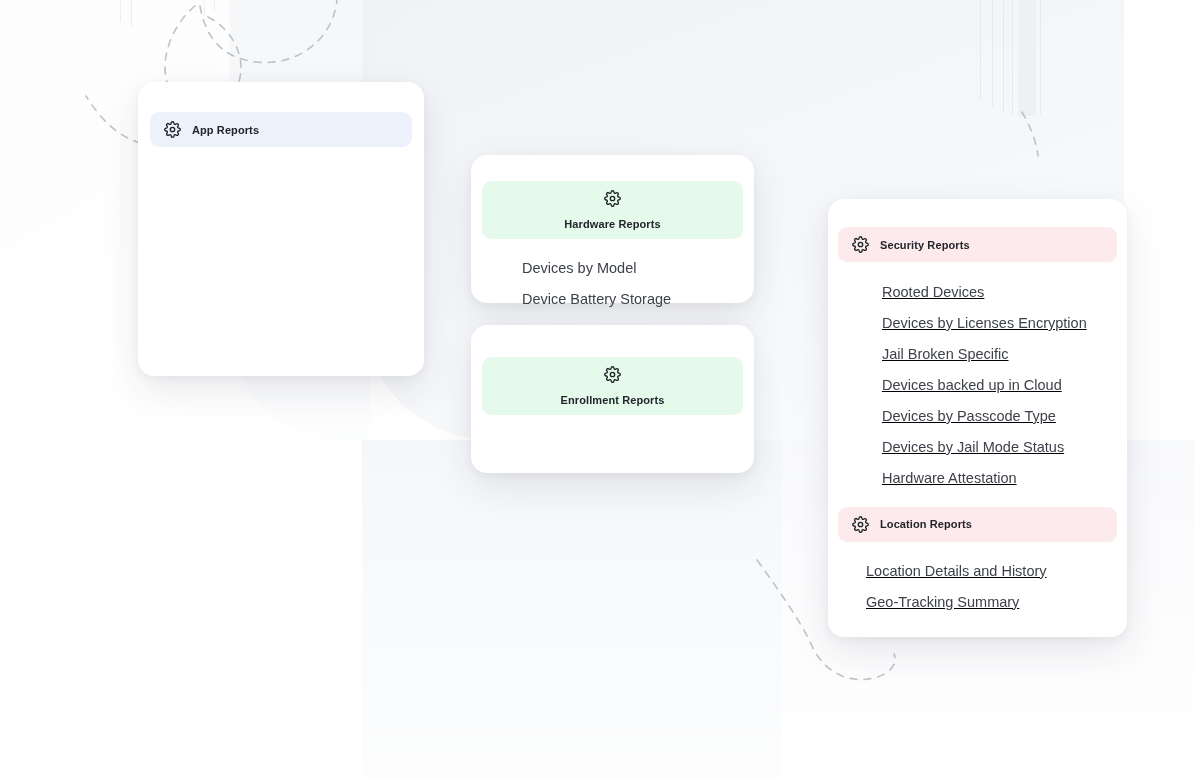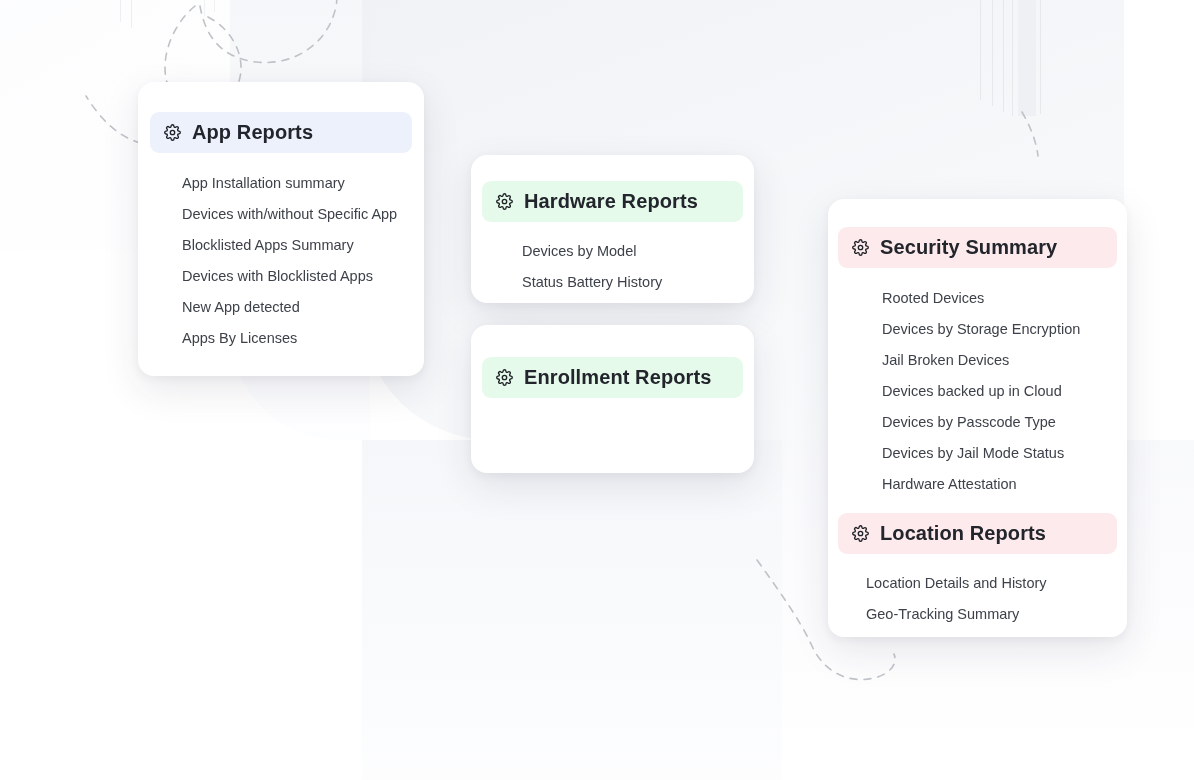--- a/index.html
+++ b/index.html
@@ -91,28 +91,28 @@
                 0 3px 10px rgba(36, 42, 66, .05);
   }
   .pill {
     display: flex;
     align-items: center;
     gap: 11px;
     border-radius: 9px;
     padding: 9px 14px;
   }
   .pill-title {
-    font-size: 20px;
+    font-size: 11px;
     font-weight: bold;
     color: #22252b;
     letter-spacing: .1px;
     white-space: nowrap;
   }
   .pill.blue  { background: #edf1fc; }
-  .pill.green { background: #e6faec; }
+  .pill.green { background: #e6faec; flex-direction: column; }
   .pill.pink  { background: #fdeaec; }
 
   .gear {
     width: 17px;
     height: 17px;
     flex: 0 0 17px;
     display: block;
   }
   .gear svg { display:block; width:17px; height:17px; }
 
@@ -140,21 +140,21 @@
   #card-enrollment { left: 471px; top: 325px; width: 283px; height: 148px; }
   #card-enrollment .pill { margin: 32px 11px 0 11px; }
   #card-enrollment .items { margin: 22px 0 0 51px; }
   #card-enrollment .item { margin-bottom: 16px; }
 
   
   #card-security { left: 828px; top: 199px; width: 299px; height: 438px; }
   #card-security .pill { margin-left: 10px; margin-right: 10px; }
   #card-security .pill.sec  { margin-top: 28px; }
   #card-security .pill.loc  { margin-top: 21px; }
-  #card-security .items { margin: 23px 0 0 54px; }
+  #card-security .items { margin: 23px 0 0 54px; text-decoration: underline; }
   #card-security .items.loc-items { margin-top: 22px; margin-left: 38px; }
   #card-security .item { margin-bottom: 16.5px; }
 </style>
 </head>
 <body>
 
 <div id="backdrop">
   <div class="bg-shape s5"></div>
   <div class="bg-shape s4"></div>
   <div class="bg-shape s1"></div>
@@ -194,43 +194,35 @@
 <div class="card" id="card-app">
   <div class="pill blue">
     <span class="gear">
       <svg viewBox="0 0 24 24" fill="none" stroke="#1f2227" stroke-width="1.9" stroke-linecap="round" stroke-linejoin="round">
         <circle cx="12" cy="12" r="3.1"></circle>
         <path d="M19.4 15a1.65 1.65 0 0 0 .33 1.82l.06.06a2 2 0 1 1-2.83 2.83l-.06-.06a1.65 1.65 0 0 0-1.82-.33 1.65 1.65 0 0 0-1 1.51V21a2 2 0 0 1-4 0v-.09A1.65 1.65 0 0 0 9 19.4a1.65 1.65 0 0 0-1.82.33l-.06.06a2 2 0 1 1-2.83-2.83l.06-.06a1.65 1.65 0 0 0 .33-1.82 1.65 1.65 0 0 0-1.51-1H3a2 2 0 0 1 0-4h.09A1.65 1.65 0 0 0 4.6 9a1.65 1.65 0 0 0-.33-1.82l-.06-.06a2 2 0 1 1 2.83-2.83l.06.06A1.65 1.65 0 0 0 9 4.6a1.65 1.65 0 0 0 1-1.51V3a2 2 0 0 1 4 0v.09a1.65 1.65 0 0 0 1 1.51 1.65 1.65 0 0 0 1.82-.33l.06-.06a2 2 0 1 1 2.83 2.83l-.06.06A1.65 1.65 0 0 0 19.4 9v0a1.65 1.65 0 0 0 1.51 1H21a2 2 0 0 1 0 4h-.09a1.65 1.65 0 0 0-1.51 1z"></path>
       </svg>
     </span>
     <span class="pill-title">App Reports</span>
   </div>
-  <ul class="items">
-    <li class="item">App Installation summary</li>
-    <li class="item">Devices with/without Specific App</li>
-    <li class="item">Blocklisted Apps Summary</li>
-    <li class="item">Devices with Blocklisted Apps</li>
-    <li class="item">New App detected</li>
-    <li class="item">Apps By Licenses</li>
-  </ul>
 </div>
 
 <div class="card" id="card-hardware">
   <div class="pill green">
     <span class="gear">
       <svg viewBox="0 0 24 24" fill="none" stroke="#1f2227" stroke-width="1.9" stroke-linecap="round" stroke-linejoin="round">
         <circle cx="12" cy="12" r="3.1"></circle>
         <path d="M19.4 15a1.65 1.65 0 0 0 .33 1.82l.06.06a2 2 0 1 1-2.83 2.83l-.06-.06a1.65 1.65 0 0 0-1.82-.33 1.65 1.65 0 0 0-1 1.51V21a2 2 0 0 1-4 0v-.09A1.65 1.65 0 0 0 9 19.4a1.65 1.65 0 0 0-1.82.33l-.06.06a2 2 0 1 1-2.83-2.83l.06-.06a1.65 1.65 0 0 0 .33-1.82 1.65 1.65 0 0 0-1.51-1H3a2 2 0 0 1 0-4h.09A1.65 1.65 0 0 0 4.6 9a1.65 1.65 0 0 0-.33-1.82l-.06-.06a2 2 0 1 1 2.83-2.83l.06.06A1.65 1.65 0 0 0 9 4.6a1.65 1.65 0 0 0 1-1.51V3a2 2 0 0 1 4 0v.09a1.65 1.65 0 0 0 1 1.51 1.65 1.65 0 0 0 1.82-.33l.06-.06a2 2 0 1 1 2.83 2.83l-.06.06A1.65 1.65 0 0 0 19.4 9v0a1.65 1.65 0 0 0 1.51 1H21a2 2 0 0 1 0 4h-.09a1.65 1.65 0 0 0-1.51 1z"></path>
       </svg>
     </span>
     <span class="pill-title">Hardware Reports</span>
   </div>
   <ul class="items">
     <li class="item">Devices by Model</li>
-    <li class="item">Status Battery History</li>
+    <li class="item">Device Battery Storage</li>
   </ul>
 </div>
 
 <div class="card" id="card-enrollment">
   <div class="pill green">
     <span class="gear">
       <svg viewBox="0 0 24 24" fill="none" stroke="#1f2227" stroke-width="1.9" stroke-linecap="round" stroke-linejoin="round">
         <circle cx="12" cy="12" r="3.1"></circle>
         <path d="M19.4 15a1.65 1.65 0 0 0 .33 1.82l.06.06a2 2 0 1 1-2.83 2.83l-.06-.06a1.65 1.65 0 0 0-1.82-.33 1.65 1.65 0 0 0-1 1.51V21a2 2 0 0 1-4 0v-.09A1.65 1.65 0 0 0 9 19.4a1.65 1.65 0 0 0-1.82.33l-.06.06a2 2 0 1 1-2.83-2.83l.06-.06a1.65 1.65 0 0 0 .33-1.82 1.65 1.65 0 0 0-1.51-1H3a2 2 0 0 1 0-4h.09A1.65 1.65 0 0 0 4.6 9a1.65 1.65 0 0 0-.33-1.82l-.06-.06a2 2 0 1 1 2.83-2.83l.06.06A1.65 1.65 0 0 0 9 4.6a1.65 1.65 0 0 0 1-1.51V3a2 2 0 0 1 4 0v.09a1.65 1.65 0 0 0 1 1.51 1.65 1.65 0 0 0 1.82-.33l.06-.06a2 2 0 1 1 2.83 2.83l-.06.06A1.65 1.65 0 0 0 19.4 9v0a1.65 1.65 0 0 0 1.51 1H21a2 2 0 0 1 0 4h-.09a1.65 1.65 0 0 0-1.51 1z"></path>
       </svg>
@@ -240,26 +232,26 @@
 </div>
 
 <div class="card" id="card-security">
   <div class="pill pink sec">
     <span class="gear">
       <svg viewBox="0 0 24 24" fill="none" stroke="#1f2227" stroke-width="1.9" stroke-linecap="round" stroke-linejoin="round">
         <circle cx="12" cy="12" r="3.1"></circle>
         <path d="M19.4 15a1.65 1.65 0 0 0 .33 1.82l.06.06a2 2 0 1 1-2.83 2.83l-.06-.06a1.65 1.65 0 0 0-1.82-.33 1.65 1.65 0 0 0-1 1.51V21a2 2 0 0 1-4 0v-.09A1.65 1.65 0 0 0 9 19.4a1.65 1.65 0 0 0-1.82.33l-.06.06a2 2 0 1 1-2.83-2.83l.06-.06a1.65 1.65 0 0 0 .33-1.82 1.65 1.65 0 0 0-1.51-1H3a2 2 0 0 1 0-4h.09A1.65 1.65 0 0 0 4.6 9a1.65 1.65 0 0 0-.33-1.82l-.06-.06a2 2 0 1 1 2.83-2.83l.06.06A1.65 1.65 0 0 0 9 4.6a1.65 1.65 0 0 0 1-1.51V3a2 2 0 0 1 4 0v.09a1.65 1.65 0 0 0 1 1.51 1.65 1.65 0 0 0 1.82-.33l.06-.06a2 2 0 1 1 2.83 2.83l-.06.06A1.65 1.65 0 0 0 19.4 9v0a1.65 1.65 0 0 0 1.51 1H21a2 2 0 0 1 0 4h-.09a1.65 1.65 0 0 0-1.51 1z"></path>
       </svg>
     </span>
-    <span class="pill-title">Security Summary</span>
+    <span class="pill-title">Security Reports</span>
   </div>
   <ul class="items">
     <li class="item">Rooted Devices</li>
-    <li class="item">Devices by Storage Encryption</li>
-    <li class="item">Jail Broken Devices</li>
+    <li class="item">Devices by Licenses Encryption</li>
+    <li class="item">Jail Broken Specific</li>
     <li class="item">Devices backed up in Cloud</li>
     <li class="item">Devices by Passcode Type</li>
     <li class="item">Devices by Jail Mode Status</li>
     <li class="item">Hardware Attestation</li>
   </ul>
 
   <div class="pill pink loc">
     <span class="gear">
       <svg viewBox="0 0 24 24" fill="none" stroke="#1f2227" stroke-width="1.9" stroke-linecap="round" stroke-linejoin="round">
         <circle cx="12" cy="12" r="3.1"></circle>

